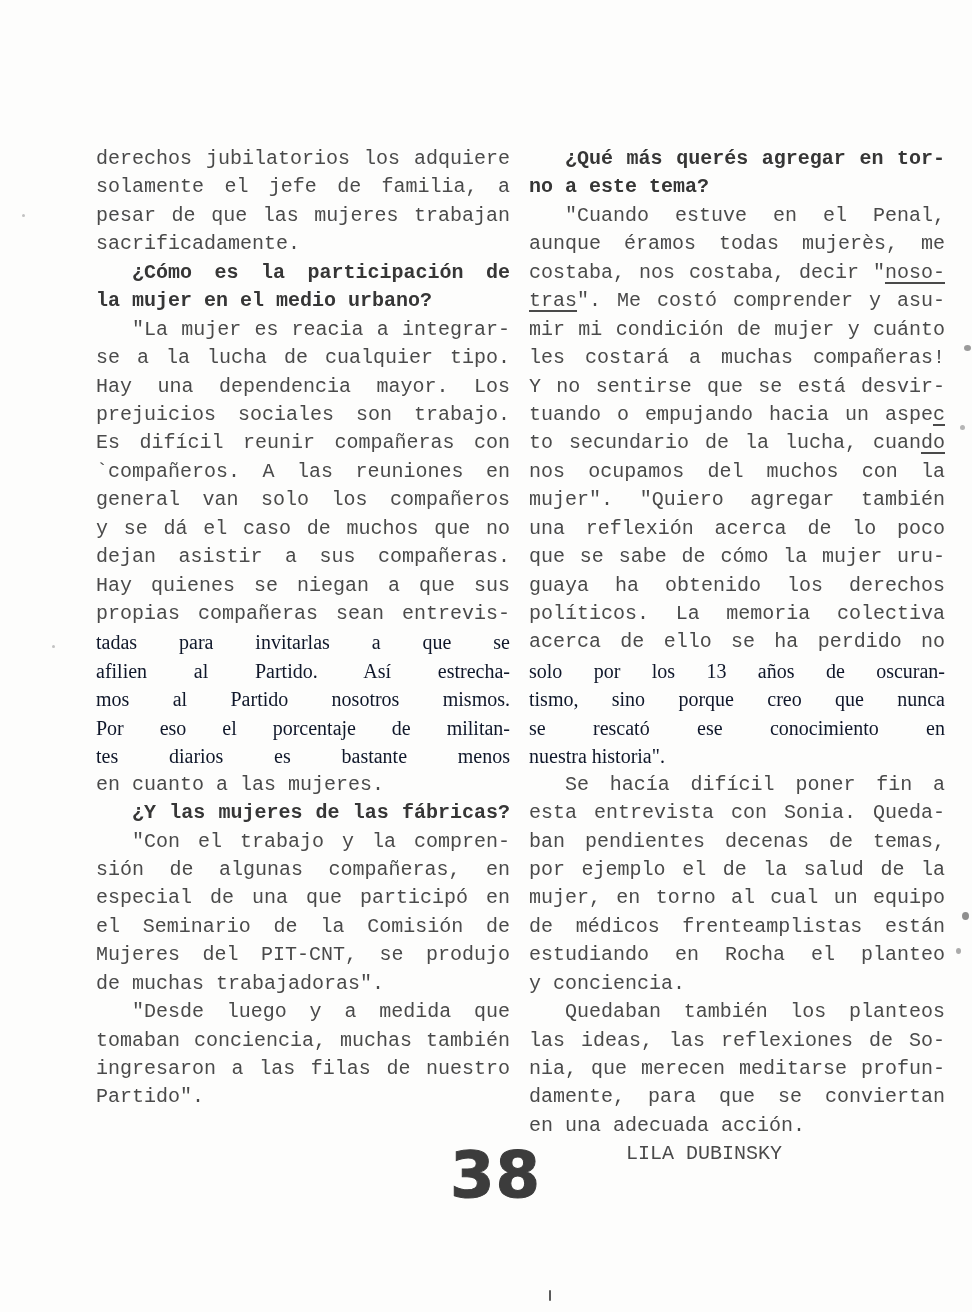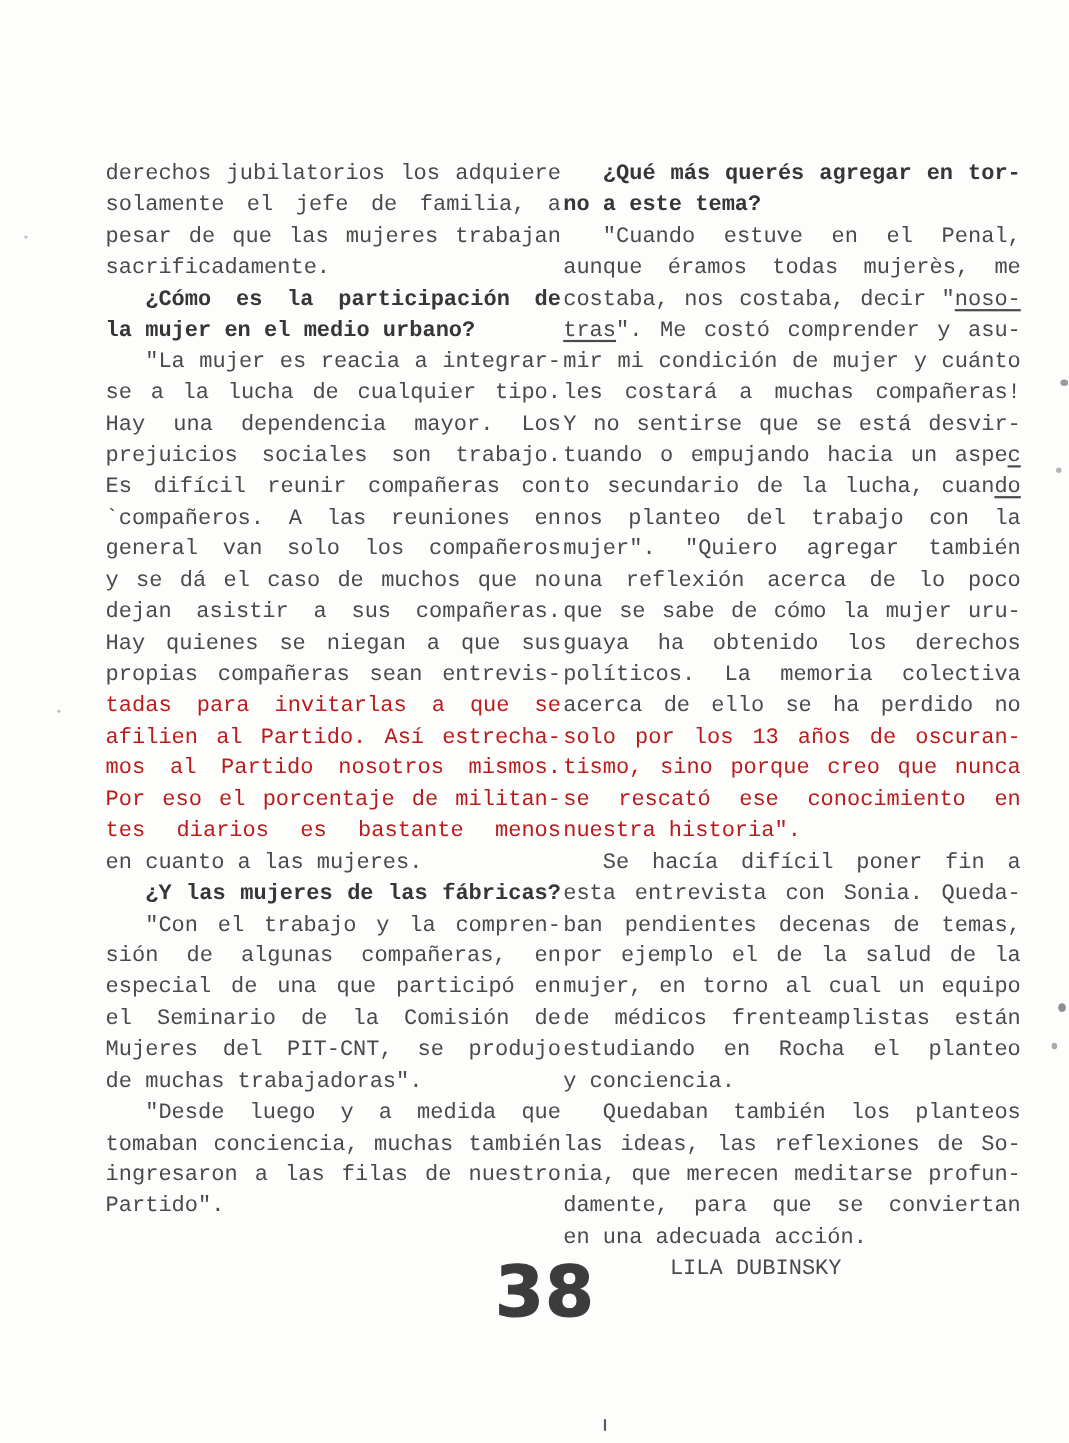--- a/index.html
+++ b/index.html
@@ -10,25 +10,25 @@
     overflow:hidden;
   }
   .page{position:absolute;inset:0;margin-left:12px;}
   .col{
     position:absolute;top:145px;
     font-size:20px;line-height:28.45px;
     color:#4a4a4a;
     letter-spacing:0;
   }
   .col-left{left:84px;width:414px;}
-  .col-right{left:500px;width:416px;}
+  .col-right{left:517px;width:416px;}
   .ln{white-space:normal;height:28.45px;}
   .ln.j{text-align:justify;text-align-last:justify;}
   .ln.b{font-weight:bold;color:#363636;}
-  .ln.f{color:#b91c1c;}
+  .ln.f{color:#0f172a;font-family:Liberation Serif, serif;}
   .ln.i{text-indent:36px;}
   .ln.r{text-align:center;padding-right:66px;box-sizing:border-box;}
   .u{text-decoration:underline;text-decoration-thickness:2px;text-underline-offset:4px;}
   .page-number{
     position:absolute;left:438px;top:1143px;
     font-family:"DejaVu Sans","Liberation Sans",sans-serif;
     font-weight:900;font-size:64px;line-height:64px;
     color:#3c3c3c;letter-spacing:1px;text-align:center;
     -webkit-text-stroke:1px #3c3c3c;
   }
@@ -80,21 +80,21 @@
       <div class="ln b"><span>no a este tema?</span></div>
       <div class="ln j i"><span>"Cuando estuve en el Penal,</span></div>
       <div class="ln j"><span>aunque éramos todas mujerès, me</span></div>
       <div class="ln j"><span>costaba, nos costaba, decir "</span><span class="u">noso-</span></div>
       <div class="ln j"><span class="u">tras</span><span>". Me costó comprender y asu-</span></div>
       <div class="ln j"><span>mir mi condición de mujer y cuánto</span></div>
       <div class="ln j"><span>les costará a muchas compañeras!</span></div>
       <div class="ln j"><span>Y no sentirse que se está desvir-</span></div>
       <div class="ln j"><span>tuando o empujando hacia un aspe</span><span class="u">c</span></div>
       <div class="ln j"><span>to secundario de la lucha, cuan</span><span class="u">do</span></div>
-      <div class="ln j"><span>nos planteo del trabajo con la</span></div>
+      <div class="ln j"><span>nos ocupamos del muchos con la</span></div>
       <div class="ln j"><span>mujer". "Quiero agregar también</span></div>
       <div class="ln j"><span>una reflexión acerca de lo poco</span></div>
       <div class="ln j"><span>que se sabe de cómo la mujer uru-</span></div>
       <div class="ln j"><span>guaya ha obtenido los derechos</span></div>
       <div class="ln j"><span>políticos. La memoria colectiva</span></div>
       <div class="ln j"><span>acerca de ello se ha perdido no</span></div>
       <div class="ln j f"><span>solo por los 13 años de oscuran-</span></div>
       <div class="ln j f"><span>tismo, sino porque creo que nunca</span></div>
       <div class="ln j f"><span>se rescató ese conocimiento en</span></div>
       <div class="ln f"><span>nuestra historia".</span></div>

